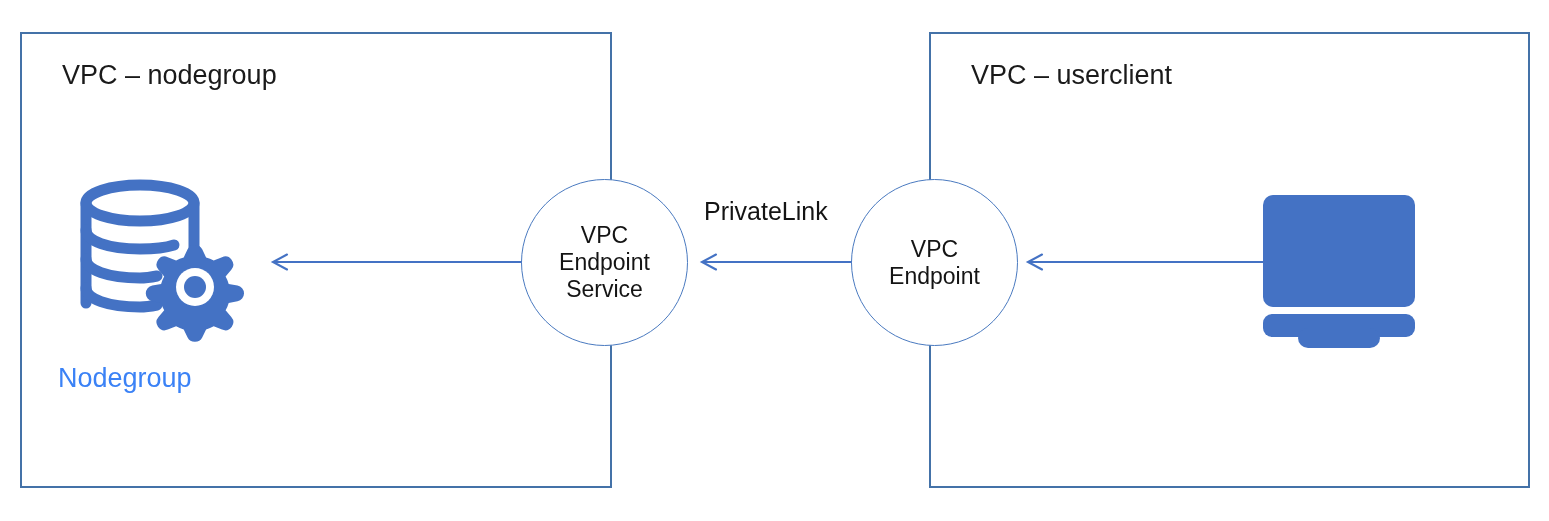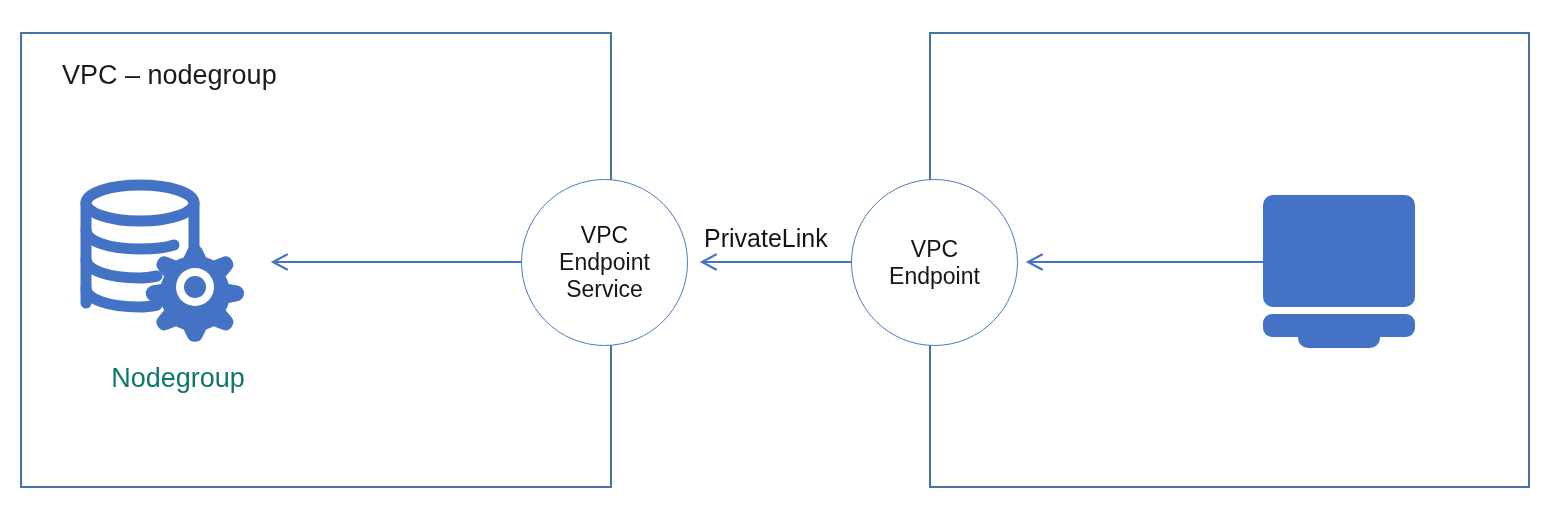--- a/index.html
+++ b/index.html
@@ -30,37 +30,35 @@
     color: #1a1a1a;
     white-space: nowrap;
     line-height: 1;
   }
   #vpc-title-nodegroup  { left: 62px;  top: 62px; }
   #vpc-title-userclient { left: 971px; top: 62px; }
 
   .node-label {
     position: absolute;
     font-size: 27px;
-    color: #0f766e;
+    color: #3b82f6;
     white-space: nowrap;
-    text-align: center;
     line-height: 1;
   }
   #nodegroup-label   { left: 58px;  top: 365px; width: 240px; }
   #endpoint-ip-label { left: 943px; top: 365px; width: 240px; }
 
   .privatelink-label {
     position: absolute;
     left: 704px;
     top: 199px;
     font-size: 25px;
     color: #141414;
     white-space: nowrap;
     line-height: 1;
-    margin-top: 27px;
   }
 
   .circle-node {
     position: absolute;
     box-sizing: border-box;
     border: 1.6px solid #4a7ac0;
     border-radius: 50%;
     background: #ffffff;
     display: flex;
     flex-direction: column;
@@ -85,20 +83,21 @@
 </style>
 </head>
 <body>
 
 <div id="canvas">
 
   <div class="vpc-box" id="vpc-box-nodegroup"></div>
   <div class="vpc-title" id="vpc-title-nodegroup">VPC – nodegroup</div>
 
   <div class="vpc-box" id="vpc-box-userclient"></div>
+  <div class="vpc-title" id="vpc-title-userclient">VPC – userclient</div>
 
   <svg class="icon-svg" id="nodegroup-db-icon" width="200" height="160" viewBox="0 0 200 160">
     <g fill="none" stroke="#4472C4" stroke-width="11" stroke-linecap="round">
 
       <ellipse cx="62" cy="28" rx="54" ry="18"></ellipse>
 
       <path d="M8 28 L8 128"></path>
 
       <path d="M116 28 L116 88"></path>
 

